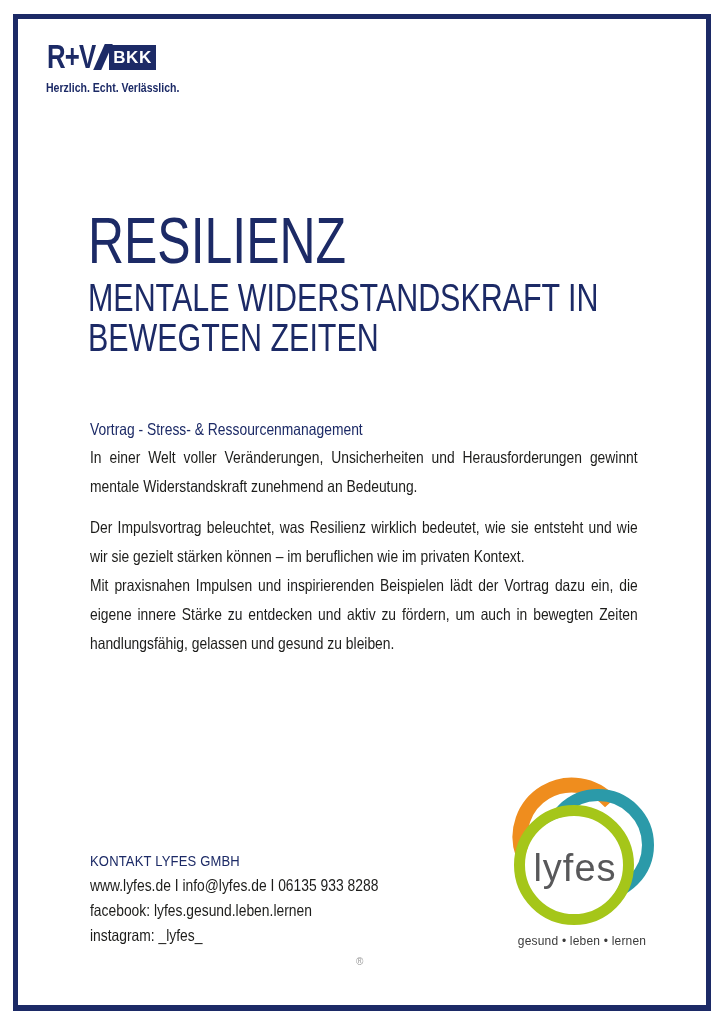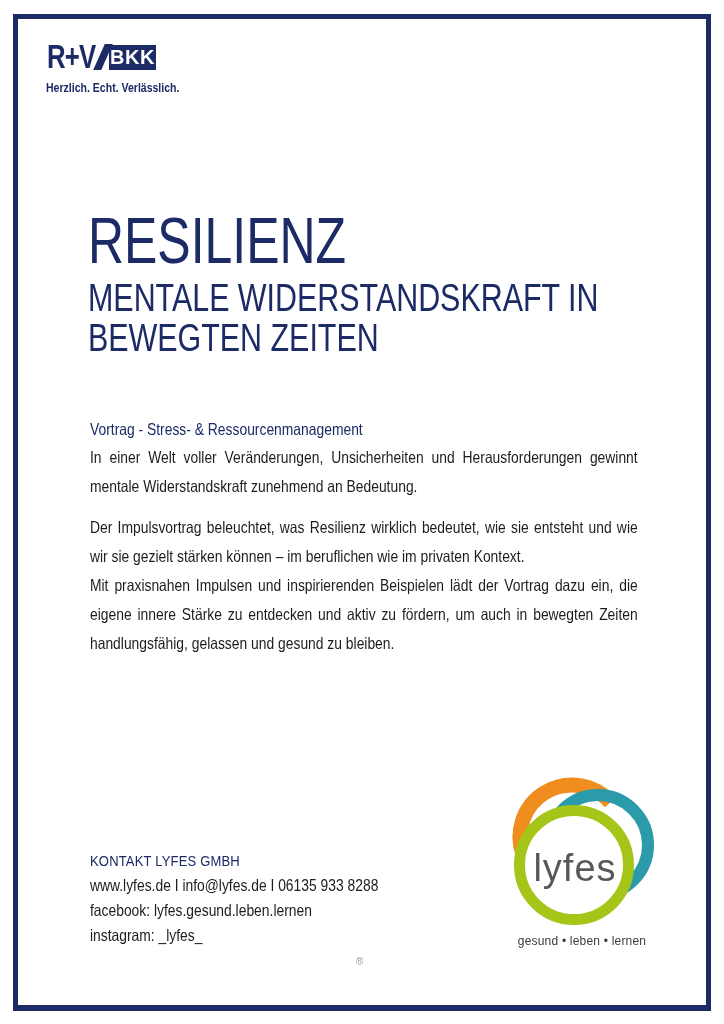--- a/index.html
+++ b/index.html
@@ -28,21 +28,21 @@
     transform:scaleX(0.78); transform-origin:0 0;
   }
   .rv-slash {
     position:absolute; left:52px; top:4px;
     width:8px; height:26px; background:#1c2a66;
     transform:skewX(-24deg);
   }
   .rv-bkk {
     position:absolute; left:62px; top:5px;
     width:47px; height:25px; background:#1c2a66;
-    color:#ffffff; font-size:20px; font-weight:bold; letter-spacing:0.5px;
+    color:#ffffff; font-size:17px; font-weight:bold; letter-spacing:0.5px;
     display:flex; align-items:center; justify-content:center;
   }
   .rv-tagline {
     position:absolute; left:-1px; top:40px;
     font-size:13.5px; font-weight:bold; color:#1c2a66;
     white-space:nowrap;
     transform:scaleX(0.78); transform-origin:0 0;
   }
   
   .title {

